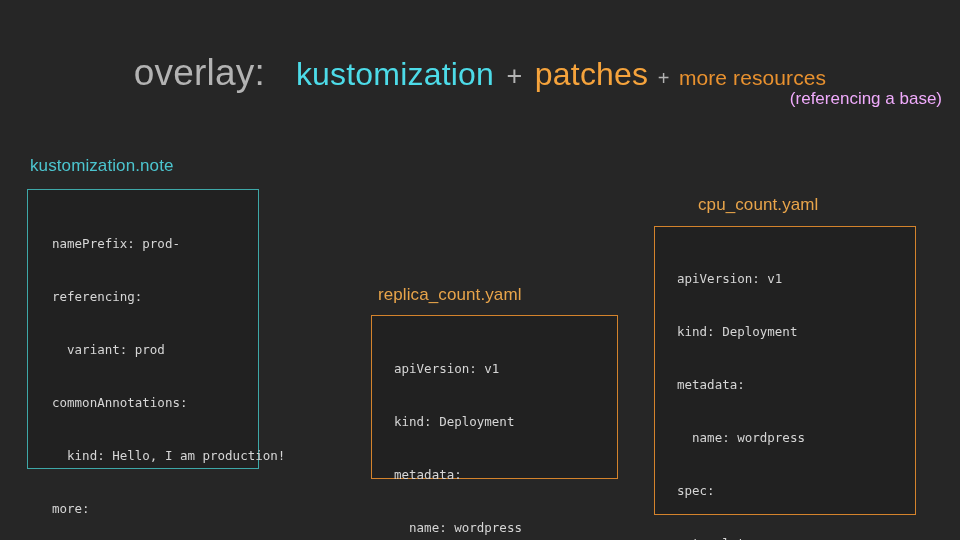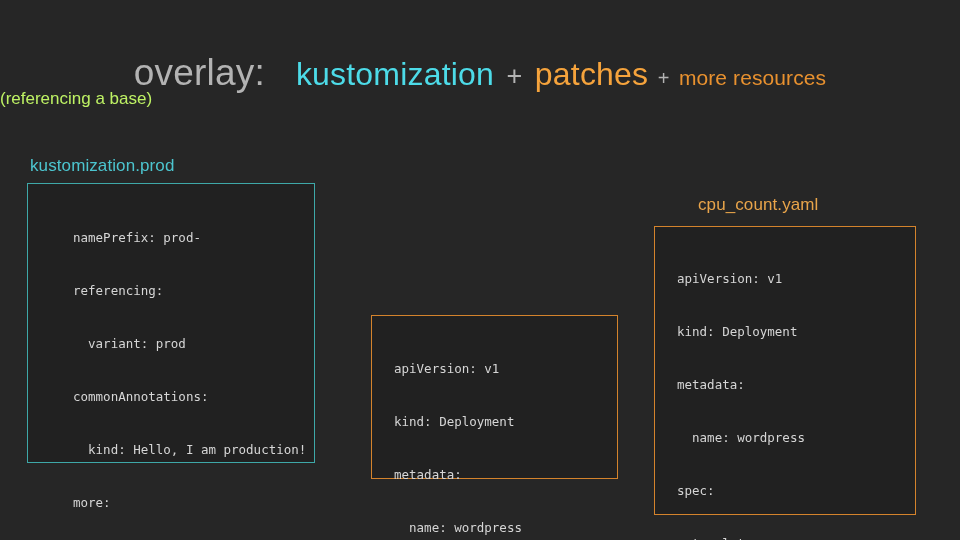--- a/index.html
+++ b/index.html
@@ -55,23 +55,23 @@
   .h-more {
     font-size: 21px;
     color: #e8912f;
     letter-spacing: 0.1px;
   }
   #subheading {
     position: absolute;
     left: 0;
     top: 89px;
     width: 942px;
-    text-align: left;
+    text-align: right;
     font-size: 17px;
-    color: #bef264;
+    color: #f0abfc;
     white-space: nowrap;
   }
 
   
   .file-label {
     position: absolute;
     font-size: 17px;
     white-space: nowrap;
     letter-spacing: 0.1px;
   }
@@ -88,21 +88,21 @@
   .code-box.amber { border-color: #d4832c; }
   .code-lines {
     font-family: "DejaVu Sans Mono", "Liberation Mono", monospace;
     font-size: 12.5px;
     color: #d6d6d6;
     white-space: pre;
   }
   .code-lines .ln { line-height: 23px; }
 
   
-  #box-kustomization { left: 27px;  top: 183px; width: 288px; height: 280px; padding-left: 21px; }
+  #box-kustomization { left: 27px;  top: 189px; width: 232px; height: 280px; }
   #box-replica       { left: 371px; top: 315px; width: 247px; height: 164px; }
   #box-cpu           { left: 654px; top: 226px; width: 262px; height: 289px; }
 
   #box-kustomization .code-lines { margin: 12px 0 0 24px; }
   #box-replica .code-lines       { margin: 11px 0 0 22px; }
   #box-cpu .code-lines           { margin: 10px 0 0 22px; }
 
   #label-kustomization { left: 30px;  top: 156px; }
   #label-replica       { left: 378px; top: 285px; }
   #label-cpu           { left: 698px; top: 195px; }
@@ -117,36 +117,37 @@
     <span class="h-gap"></span>
     <span class="h-kustomization">kustomization</span>
     <span class="h-plus">+</span>
     <span class="h-patches">patches</span>
     <span class="h-plus2">+</span>
     <span class="h-more">more resources</span>
   </div>
 
   <div id="subheading">(referencing a base)</div>
 
-  <div class="file-label label-teal" id="label-kustomization">kustomization.prod</div>
+  <div class="file-label label-teal" id="label-kustomization">kustomization.note</div>
   <div class="code-box" id="box-kustomization">
     <div class="code-lines">
       <div class="ln">namePrefix: prod-</div>
       <div class="ln">referencing:</div>
       <div class="ln">  variant: prod</div>
       <div class="ln">commonAnnotations:</div>
       <div class="ln">  kind: Hello, I am production!</div>
       <div class="ln">more:</div>
       
       
       
       
     </div>
   </div>
 
+  <div class="file-label label-amber" id="label-replica">replica_count.yaml</div>
   <div class="code-box amber" id="box-replica">
     <div class="code-lines">
       <div class="ln">apiVersion: v1</div>
       <div class="ln">kind: Deployment</div>
       <div class="ln">metadata:</div>
       <div class="ln">  name: wordpress</div>
       
       
     </div>
   </div>

